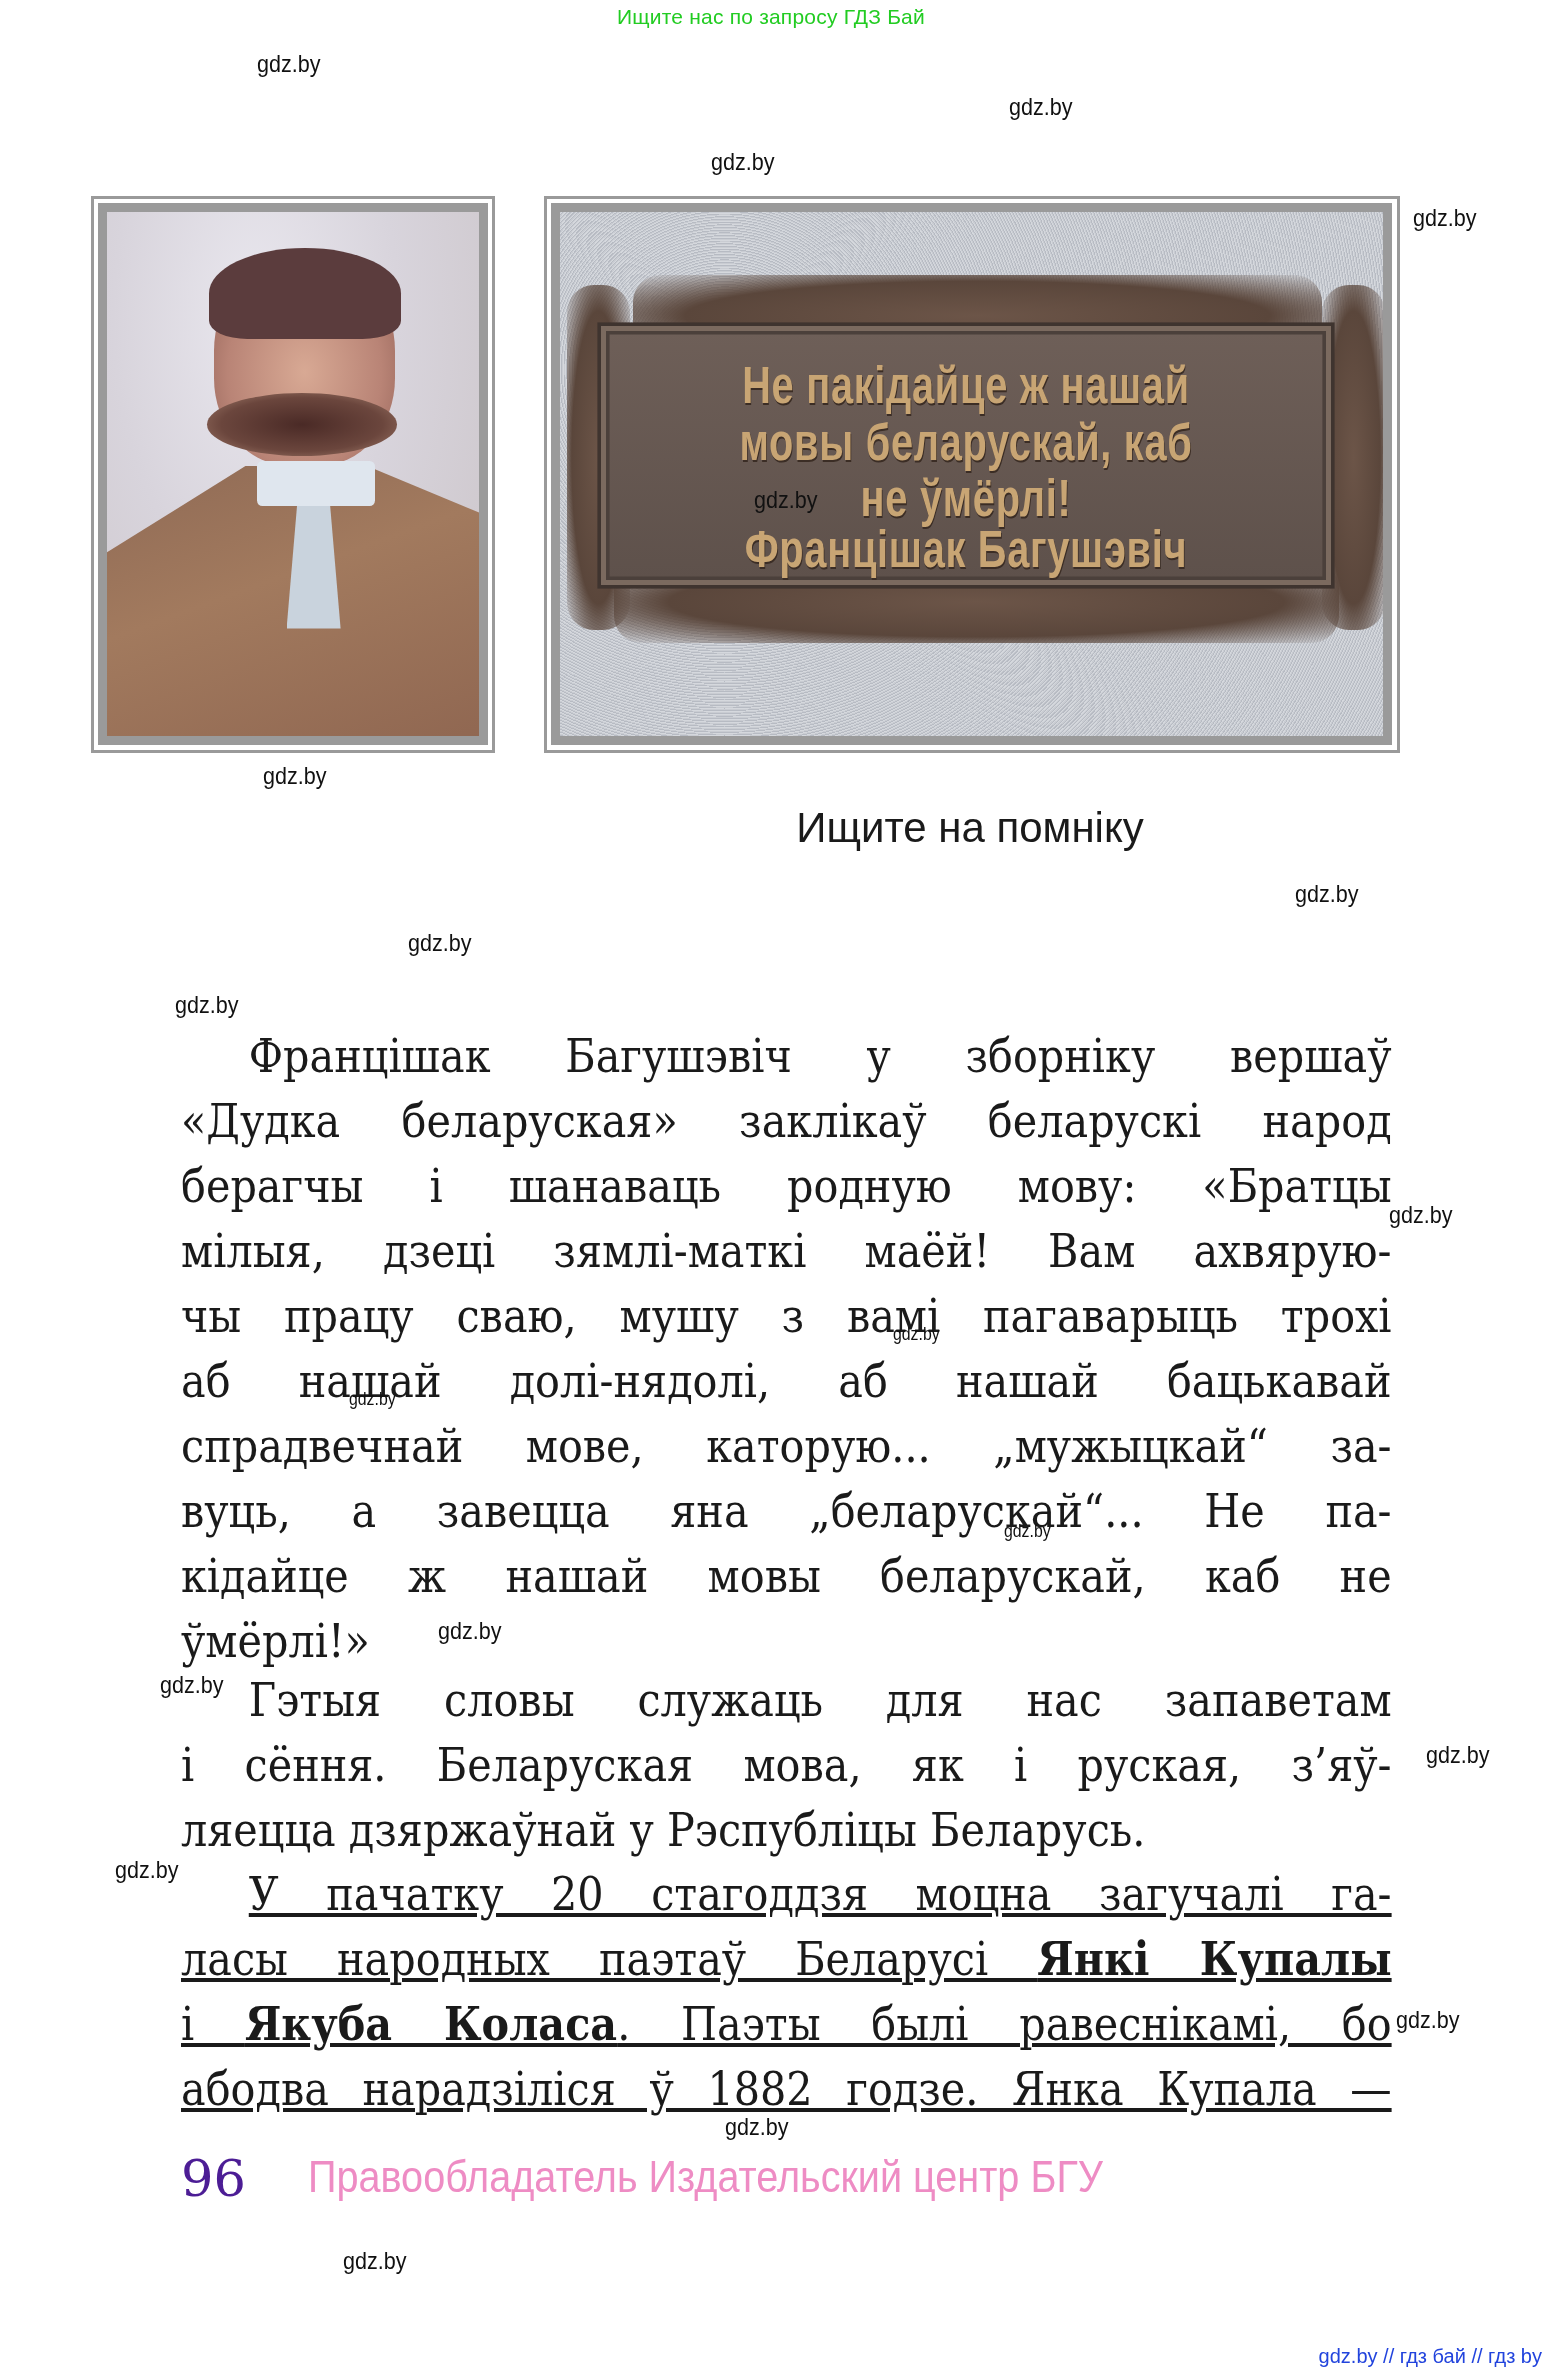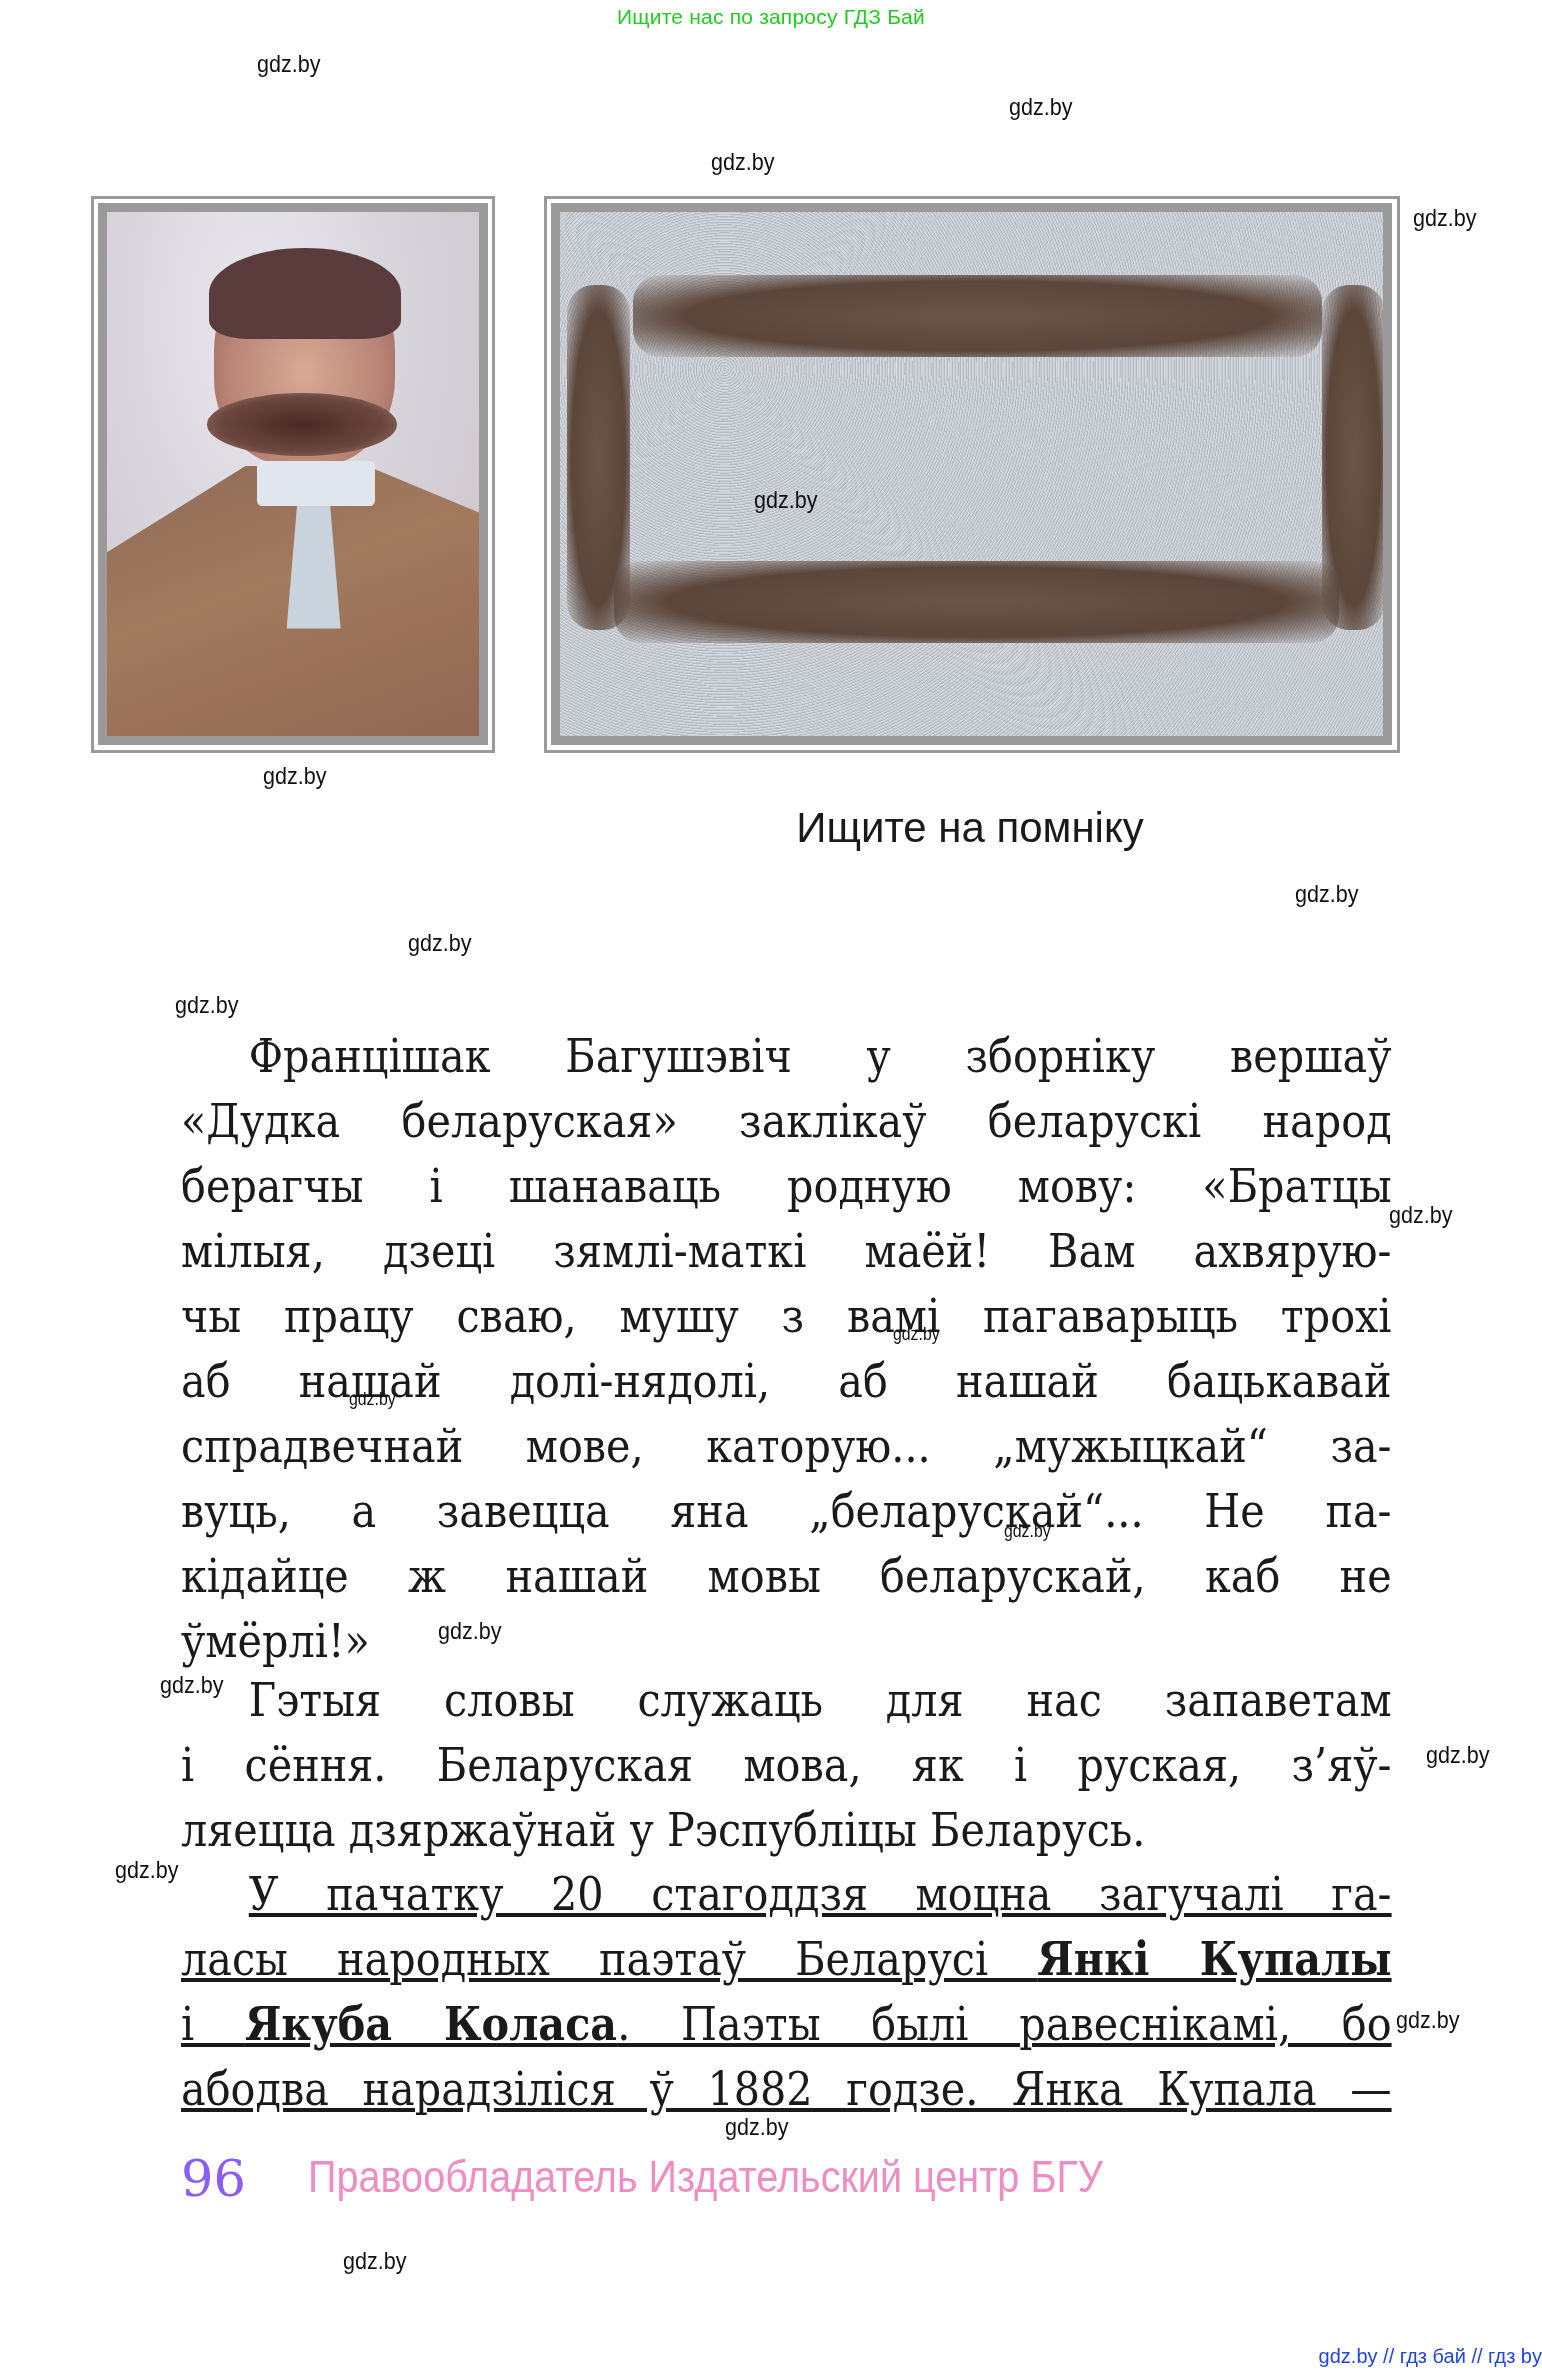--- a/index.html
+++ b/index.html
@@ -24,21 +24,21 @@
       #c2c5cc; }
   .wreath { position:absolute; border-radius:27px; background: radial-gradient(ellipse at 50% 50%, #6c5548 0%, #5a463b 60%, rgba(90,70,59,0) 100%); }
   .plaque { position:absolute; left:41px; top:114px; width:730px; height:259px; background: linear-gradient(180deg, #6e5f58 0%, #5e514b 100%); border:5.4px solid #7b6a5f; box-shadow: inset 0 0 0 3.6px #4b403b, 0 0 0 3.6px #3f342f; box-sizing:border-box; }
   .plaque-text { position:absolute; left:0; right:0; text-align:center; font-family:"Liberation Sans", sans-serif; font-weight:bold; color:#c8a574; text-shadow: 0.9px 1.8px 0 #3b2d25; transform:scaleX(0.78); transform-origin:center top; letter-spacing:0.9px; }
   .caption { position:absolute; font-family:"Liberation Sans", sans-serif; font-size:42px; color:#1a1a1a; text-align:center; line-height:51px; }
   .body-text { position:absolute; left:181px; width:1211px; font-family:"DejaVu Serif", "Liberation Serif", serif; font-size:47px; line-height:65px; color:#1a1a1a; }
   .line { display:block; white-space:nowrap; text-align:justify; text-align-last:justify; height:65px; transform:scaleX(0.88); transform-origin:left top; width:113.6%; }
   .line.last { text-align-last:left; }
   .indent { padding-left:77px; box-sizing:border-box; }
   b { font-weight:bold; }
-  .page-number { position:absolute; left:181px; top:2149px; font-family:"DejaVu Serif", "Liberation Serif", serif; font-size:51px; color:#8b5cf6; }
+  .page-number { position:absolute; left:181px; top:2149px; font-family:"DejaVu Serif", "Liberation Serif", serif; font-size:51px; color:#4c1d95; }
   .rights { position:absolute; left:308px; top:2152px; font-family:"Liberation Sans", sans-serif; font-size:44px; color:#ee8cc4; white-space:nowrap; transform:scaleX(0.9); transform-origin:left top; }
   .bottom-links { position:absolute; left:0; width:1542px; top:2345px; text-align:right; font-size:20px; color:#2244dd; }
 </style>
 </head>
 <body>
 
 <div class="abs top-banner">Ищите нас по запросу ГДЗ Бай</div>
 
 <span class="wm" style="left:257px;top:50px;">gdz.by</span>
 <span class="wm" style="left:1009px;top:93px;">gdz.by</span>
@@ -55,20 +55,26 @@
     <div class="p-collar"></div>
   </div>
 </div>
 
 <div class="frame" style="left:544px;top:196px;width:856px;height:557px;">
   <div class="frame-inner granite" style="left:3.6px;top:3.6px;width:841px;height:542px;">
     <div class="wreath" style="left:73px;top:63px;width:689px;height:82px;"></div>
     <div class="wreath" style="left:54px;top:349px;width:725px;height:82px;"></div>
     <div class="wreath" style="left:7.3px;top:73px;width:63px;height:345px;"></div>
     <div class="wreath" style="left:762px;top:73px;width:63px;height:345px;"></div>
+    <div class="plaque">
+      <div class="plaque-text" style="top:25.4px;font-size:51px;">Не пакідайце ж нашай</div>
+      <div class="plaque-text" style="top:82px;font-size:51px;">мовы беларускай, каб</div>
+      <div class="plaque-text" style="top:138px;font-size:51px;">не ўмёрлі!</div>
+      <div class="plaque-text" style="top:189px;font-size:51px;">Францішак Багушэвіч</div>
+    </div>
   </div>
 </div>
 <span class="wm" style="left:754px;top:486px;">gdz.by</span>
 
 <span class="wm" style="left:263px;top:762px;">gdz.by</span>
 <div class="caption" style="left:145px;top:802px;width:299px;">
 </div>
 <div class="caption" style="left:671px;top:802px;width:598px;">
   <div>Ищите на помніку</div>
 </div>

